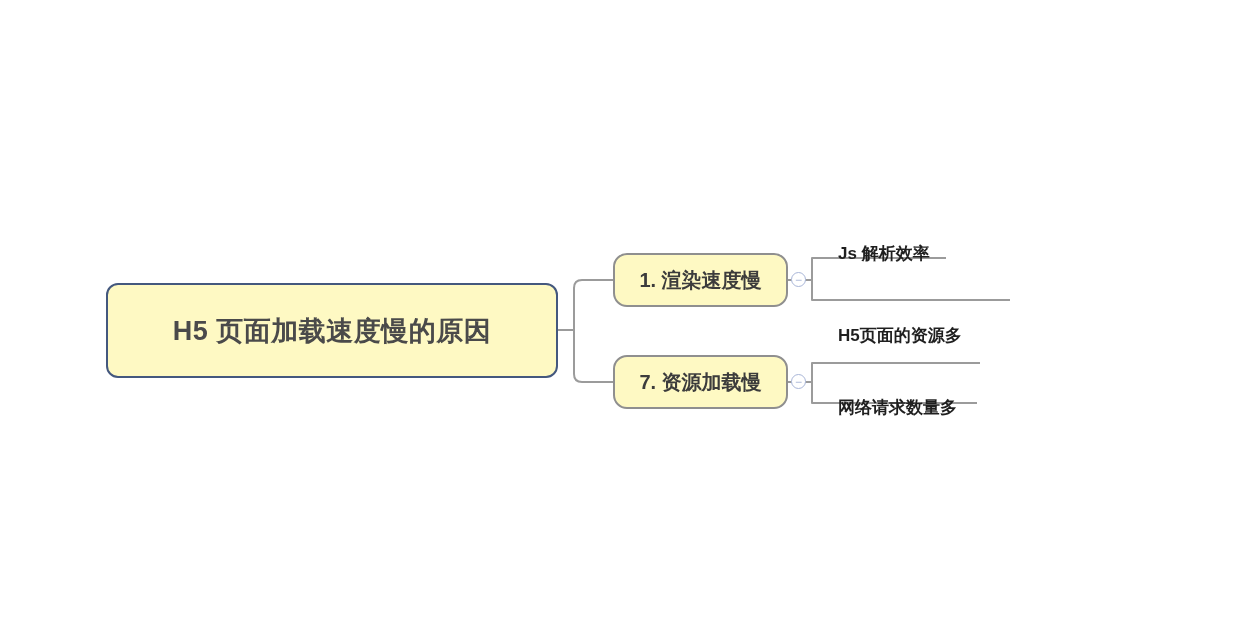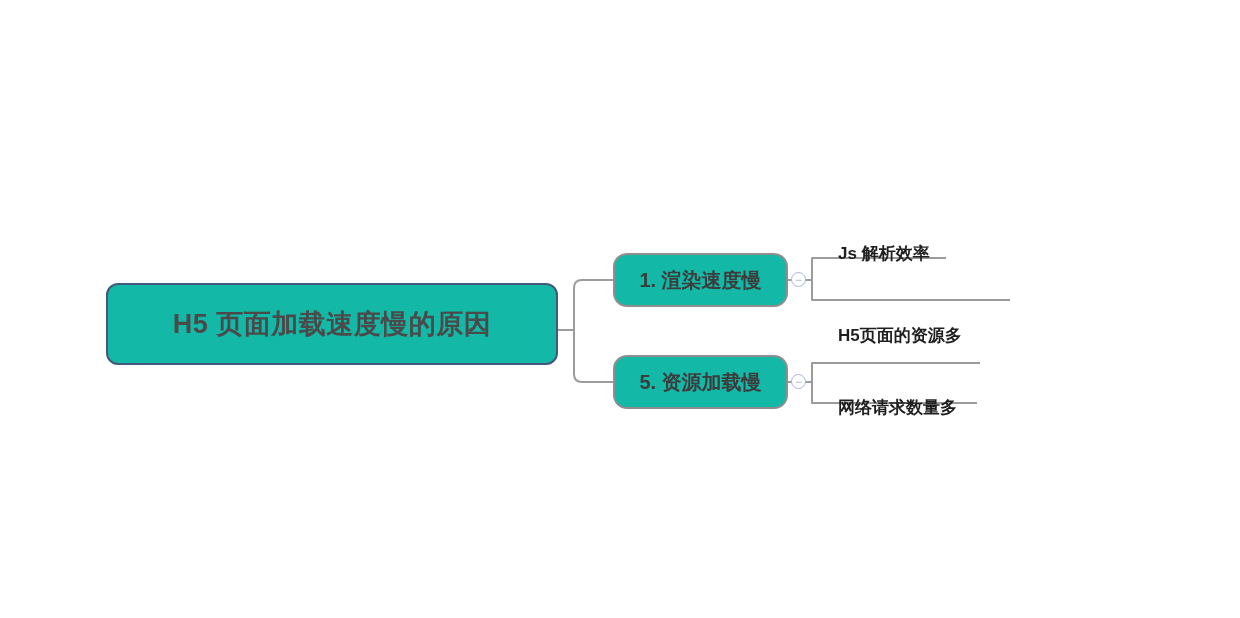--- a/index.html
+++ b/index.html
@@ -24,29 +24,29 @@
     stroke: var(--connector, #9b9b9b);
     stroke-width: 2;
     stroke-linejoin: round;
     stroke-linecap: butt;
   }
   .topic {
     position: absolute;
     display: flex;
     align-items: center;
     justify-content: center;
-    background: #14b8a6;
+    background: #fef9c3;
     box-sizing: border-box;
     z-index: 2;
     cursor: default;
     white-space: nowrap;
   }
   .root-topic {
     left: 106px; top: 283px;
-    width: 452px; height: 82px;
+    width: 452px; height: 95px;
     border: 2px solid var(--root-border, #44587e);
     border-radius: 12px;
     font-size: 27px;
     font-weight: 700;
     color: var(--root-text, #4a4a4a);
     letter-spacing: 0.5px;
   }
   .branch-topic {
     left: 613px;
     width: 175px; height: 54px;
@@ -110,21 +110,21 @@
 
   <div class="topic root-topic">
     <span>H5 页面加载速度慢的原因</span>
   </div>
 
   <div class="topic branch-topic branch-1">
     <span>1. 渲染速度慢</span>
   </div>
 
   <div class="topic branch-topic branch-2">
-    <span>5. 资源加载慢</span>
+    <span>7. 资源加载慢</span>
   </div>
 
   <div class="collapse-btn collapse-1">
     <span>−</span>
   </div>
 
   <div class="collapse-btn collapse-2">
     <span>−</span>
   </div>
 

